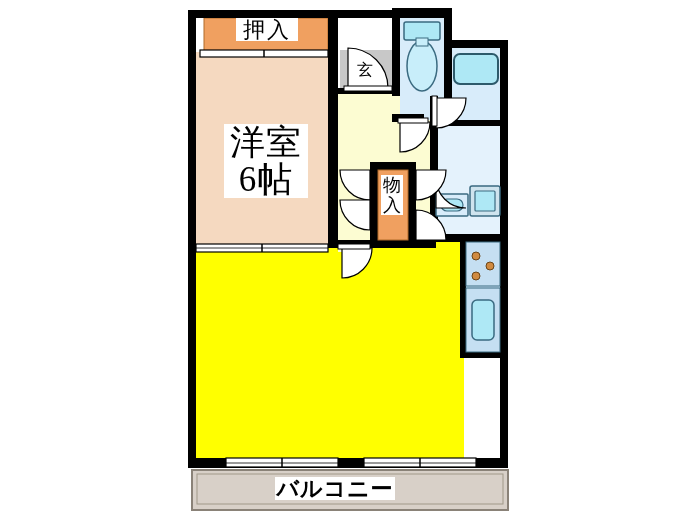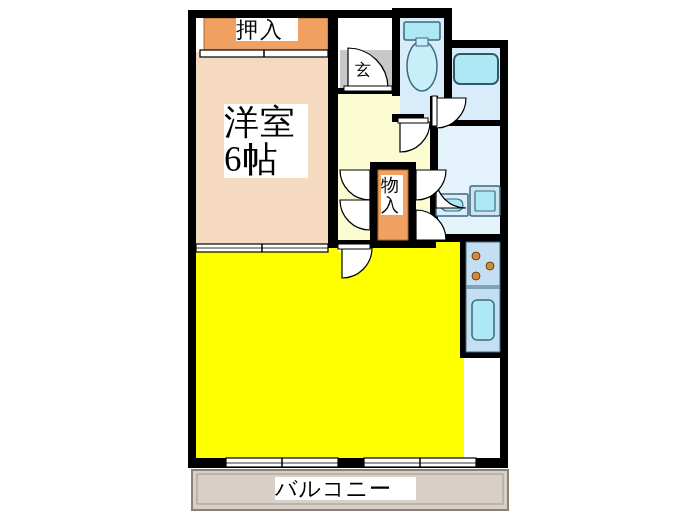--- a/index.html
+++ b/index.html
@@ -19,28 +19,30 @@
     height: 525px;
     background: #ffffff;
   }
   #floorplan svg {
     display: block;
   }
   .room-label {
     position: absolute;
     background: #ffffff;
     color: #000000;
+    text-align: center;
     line-height: 1.06;
     font-family: "Liberation Serif", "DejaVu Serif", serif;
     white-space: nowrap;
     pointer-events: none;
   }
   .lbl-yoshitsu {
     font-size: 35px;
     letter-spacing: 1px;
+    margin-top: 20px;
   }
   .lbl-ldk {
     font-size: 35px;
     letter-spacing: 3px;
   }
   .lbl-oshiire {
     font-size: 22px;
     letter-spacing: 2px;
   }
   .lbl-monoire {
@@ -230,15 +232,15 @@
   </div>
 
 
   <div class="room-label lbl-monoire" style="left:381px; top:175px; width:22px;">
     <div>物</div>
     <div>入</div>
   </div>
 
   <div class="room-label lbl-genkan" style="left:355px; top:62px; width:20px;">玄</div>
 
-  <div class="room-label lbl-balcony" style="left:275px; top:477px; width:141px;">バルコニー</div>
+  <div class="room-label lbl-balcony" style="left:275px; top:477px; width:120px;font-weight:bold;">バルコニー</div>
 
 </div>
 
 </body></html>

